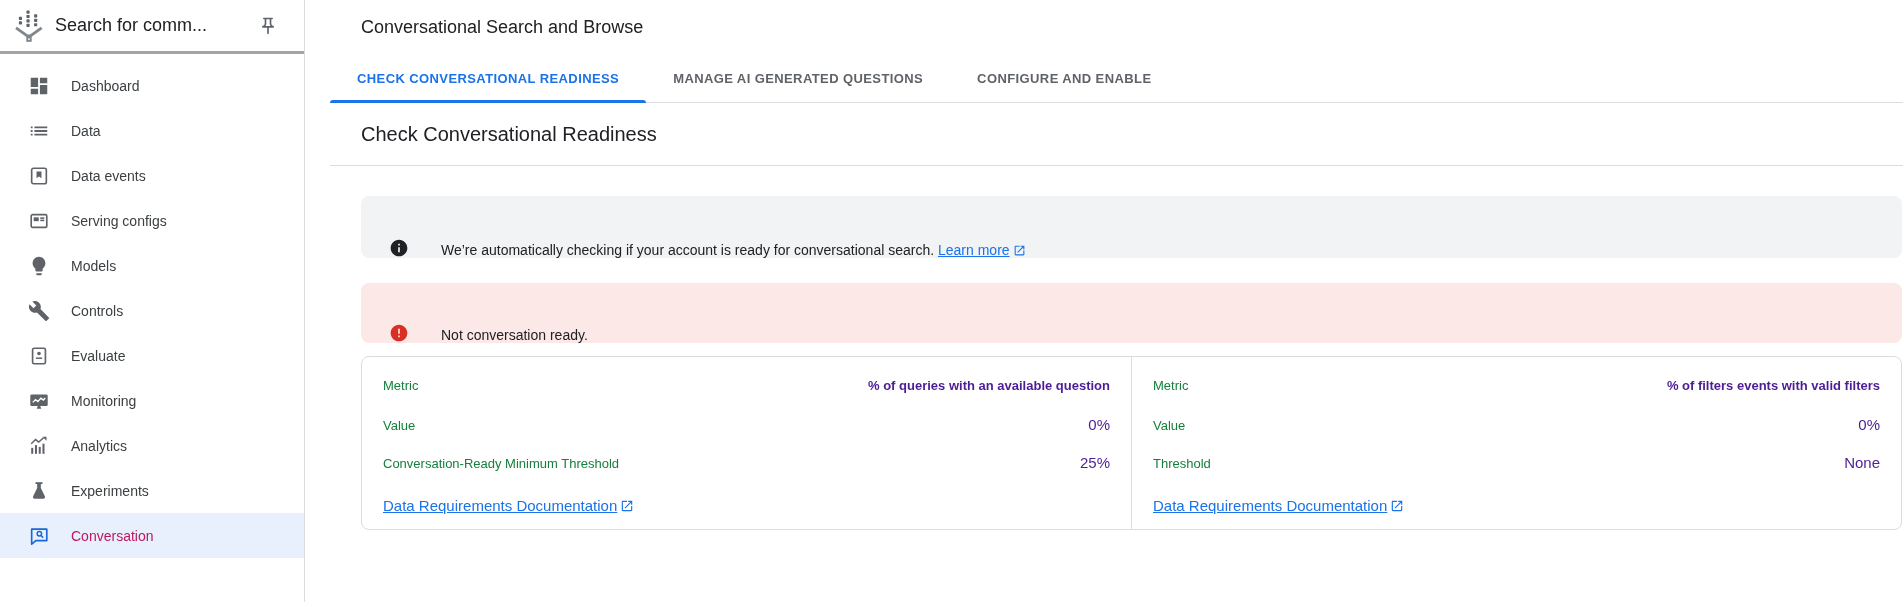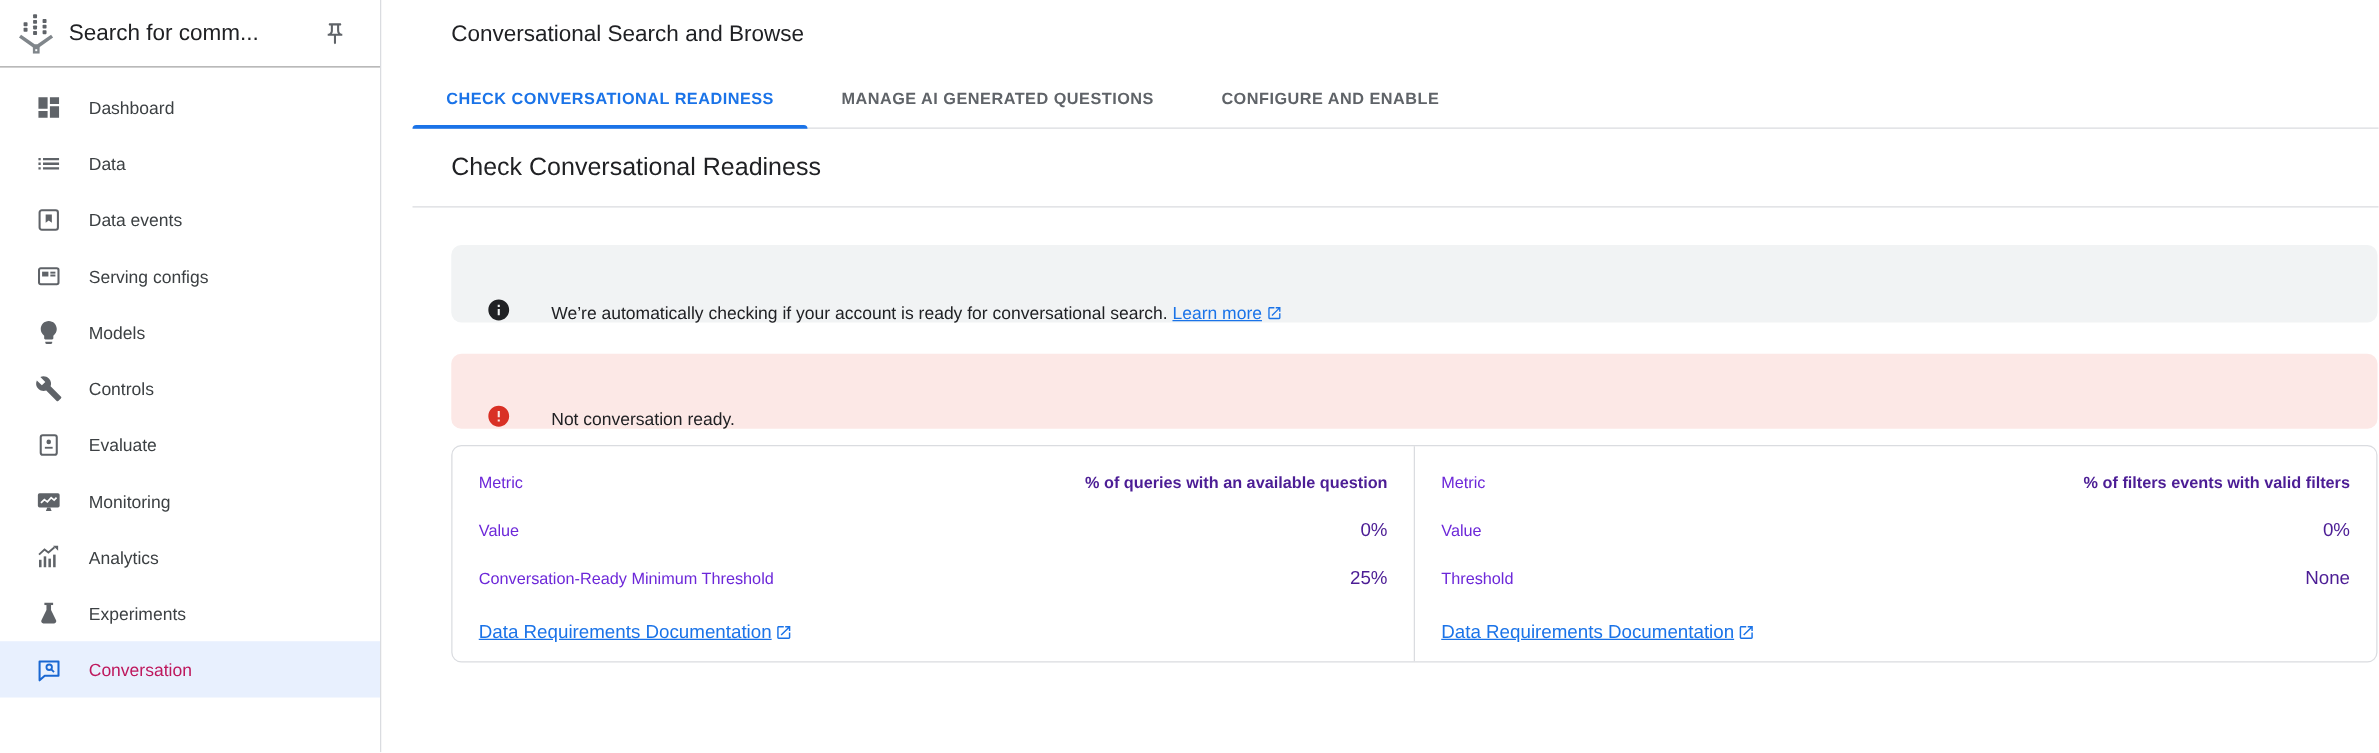--- a/index.html
+++ b/index.html
@@ -2,21 +2,21 @@
 <html><head>
 <meta charset="utf-8">
 <style>
   html,body{margin:0;padding:0;background:#fff;}
   .app{position:relative;width:1903px;height:602px;overflow:hidden;background:#fff;
        font-family:"Liberation Sans",sans-serif;color:#202124;}
 
   
   .sidebar{position:absolute;left:0;top:0;width:305px;height:602px;box-sizing:border-box;
            border-right:1px solid #dadce0;background:#fff;}
-  .side-header{height:54px;box-sizing:border-box;border-bottom:1px solid #a3a3a3;
+  .side-header{height:54px;box-sizing:border-box;border-bottom:3px solid #a3a3a3;
                display:flex;align-items:center;padding-left:10px;}
   .logo{width:38px;height:38px;flex:none;margin-right:7px;}
   .product-name{font-size:18px;color:#202124;flex:1;white-space:nowrap;overflow:hidden;}
   .pin-btn{flex:none;margin-right:26px;display:flex;cursor:pointer;}
   .nav{padding-top:9px;}
   .nav-item{height:45px;display:flex;align-items:center;padding-left:27px;cursor:pointer;}
   .nav-icon{width:24px;height:24px;flex:none;margin-right:20px;display:flex;align-items:center;justify-content:center;}
   .nav-label{font-size:14px;color:#3c4043;}
   .nav-item.active{background:#e8f0fe;}
   .nav-item.active .nav-label{color:#be185d;}
@@ -42,21 +42,21 @@
   .banner.error{height:60px;background:#fce8e6;margin-top:25px;}
   .banner-text{font-size:14px;color:#202124;}
   .learn-more{color:#1a73e8;text-decoration:underline;cursor:pointer;white-space:nowrap;}
   .ext-icon{width:13px;height:13px;margin-left:3px;vertical-align:-2px;}
 
   .metrics-card{margin-top:13px;height:174px;box-sizing:border-box;border:1px solid #dadce0;
        border-radius:8px;display:flex;background:#fff;}
   .panel{flex:1;box-sizing:border-box;padding:21px 21px 0 21px;min-width:0;}
   .panel + .panel{border-left:1px solid #dadce0;}
   .m-row{display:flex;justify-content:space-between;align-items:baseline;height:38px;}
-  .m-label{font-size:13px;color:#6d28d9;}
+  .m-label{font-size:13px;color:#15803d;}
   .m-value{font-size:13px;font-weight:700;color:#4c1d95;text-align:left;}
   .m-value.num{font-size:15px;font-weight:500;}
   .doc-link{display:inline-flex;align-items:center;margin-top:5px;font-size:15px;color:#1a73e8;
        text-decoration:underline;cursor:pointer;text-align:right;}
   .doc-link .ext-icon{width:14px;height:14px;}
 </style>
 </head>
 <body>
 
 <div class="app">

